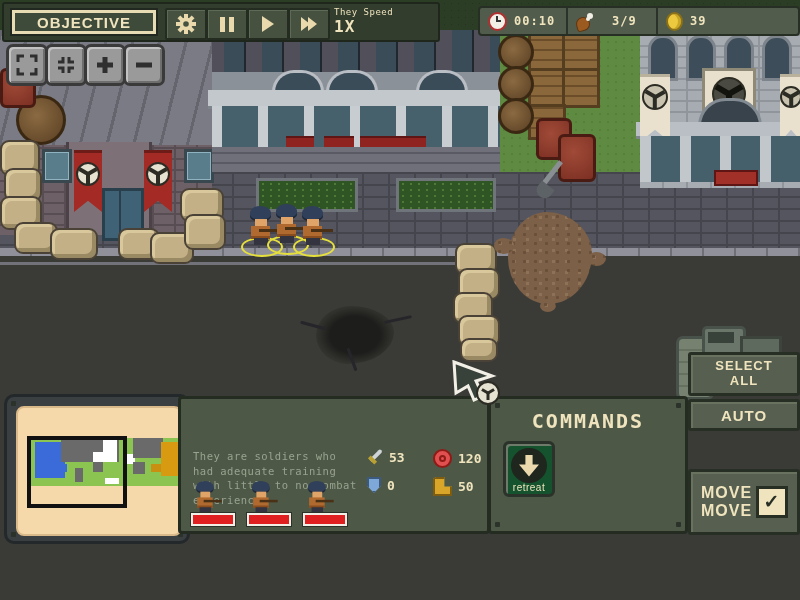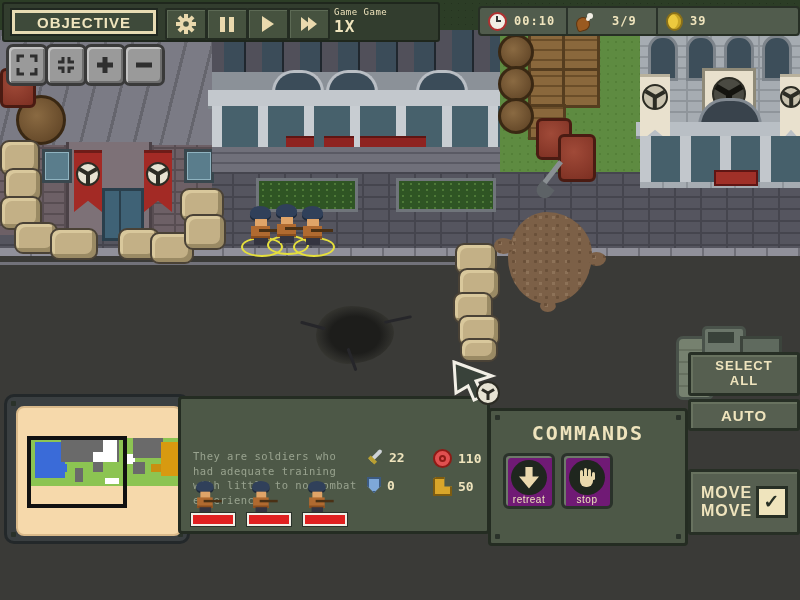--- a/index.html
+++ b/index.html
@@ -146,21 +146,21 @@
   .icon-sword:after{content:"";position:absolute;left:1px;top:9px;width:9px;height:4px;background:#b9a032;transform:rotate(45deg);}
   .icon-range{width:15px;height:15px;border-radius:50%;background:#e05050;border:2px solid #8e1b16;position:relative;}
   .icon-range:before{content:"";position:absolute;left:4px;top:4px;width:7px;height:7px;border-radius:50%;border:2px solid #8e1b16;box-sizing:border-box;}
   .icon-shield{width:14px;height:16px;background:#7ea8d8;border:2px solid #3c5a80;box-sizing:border-box;
     clip-path:polygon(0 0,100% 0,100% 55%,50% 100%,0 55%);}
   .icon-boot{width:15px;height:15px;background:#d9a62a;border:2px solid #7e5c10;
     clip-path:polygon(15% 0,60% 0,60% 50%,100% 50%,100% 100%,0 100%,0 10%);}
   .hpbar{position:absolute;width:40px;height:9px;background:#e02020;border:2px solid #f2efe6;box-shadow:0 0 0 1px #2a322a;}
 
   .cmd-title{left:0;top:10px;width:100%;text-align:center;font-size:20px;font-weight:bold;letter-spacing:2px;color:#efe4bd;}
-  .cmd-btn{position:absolute;top:42px;width:52px;height:56px;background:#701a75;border:3px solid #2a322a;border-radius:6px;
+  .cmd-btn{position:absolute;top:42px;width:52px;height:56px;background:#14532d;border:3px solid #2a322a;border-radius:6px;
     box-shadow:inset 2px 2px 0 #6e7a6a;display:flex;flex-direction:column;align-items:center;}
   .cmd-btn.red{background:#9c1c15;box-shadow:inset 2px 2px 0 #b23a30;}
   .cmd-circle{margin-top:3px;width:36px;height:36px;border-radius:50%;background:#1f261e;display:flex;align-items:center;justify-content:center;}
   .cmd-label{font-size:10px;color:#efe4bd;letter-spacing:.5px;margin-top:-1px;}
   .arrow-down{width:20px;height:22px;background:#ead9ad;
     clip-path:polygon(32% 0,68% 0,68% 45%,100% 45%,50% 100%,0 45%,32% 45%);}
   .arrow-up{width:24px;height:28px;background:#ead9ad;
     clip-path:polygon(50% 0,100% 48%,70% 48%,70% 100%,30% 100%,30% 48%,0 48%);}
   .hand{width:18px;height:20px;position:relative;}
   .hand .palm{position:absolute;left:2px;top:8px;width:13px;height:11px;background:#ead9ad;border-radius:3px 3px 6px 6px;}
@@ -355,21 +355,21 @@
       <span class="pause-bar"></span>
     </div>
     <div class="abs hud-btn" style="left:243px;top:4px;width:38px;height:28px;">
       <span class="tri"></span>
     </div>
     <div class="abs hud-btn" style="left:284px;top:4px;width:38px;height:28px;">
       <span class="tri small"></span>
       <span class="tri small" style="margin-left:-2px;"></span>
     </div>
     <div class="abs" style="left:330px;top:3px;width:102px;">
-      <div class="cream" style="font-size:9px;letter-spacing:.5px;">Game Game</div>
+      <div class="cream" style="font-size:9px;letter-spacing:.5px;">They Speed</div>
       <div class="cream pxbold" style="font-size:16px;">1X</div>
     </div>
   </div>
 
   <div class="abs cam-btn" style="left:6px;z-index:20;">
     <svg width="22" height="22" viewBox="0 0 22 22">
       <path d="M2,8 V2 H8 M14,2 H20 V8 M20,14 V20 H14 M8,20 H2 V14" fill="none" stroke="#2f2f2f" stroke-width="3"></path>
     </svg>
   </div>
   <div class="abs cam-btn" style="left:45px;z-index:20;">
@@ -427,25 +427,25 @@
         <div class="mm-b" style="left:132px;top:4px;width:22px;height:34px;background:#d89a10;"></div>
       </div>
       <div class="abs mm-view"></div>
     </div>
   </div>
 
   <div class="abs panel" style="left:178px;top:396px;width:312px;height:138px;z-index:30;box-sizing:border-box;">
     <div class="abs unit-desc">They are soldiers who had adequate training with little to no combat experience</div>
     <div class="stat" style="left:186px;top:50px;">
       <span class="icon-sword"></span>
-      <span>22</span>
+      <span>53</span>
     </div>
     <div class="stat" style="left:252px;top:50px;">
       <span class="icon-range"></span>
-      <span>110</span>
+      <span>120</span>
     </div>
     <div class="stat" style="left:186px;top:78px;">
       <span class="icon-shield"></span>
       <span>0</span>
     </div>
     <div class="stat" style="left:252px;top:78px;">
       <span class="icon-boot"></span>
       <span>50</span>
     </div>
 
@@ -468,43 +468,31 @@
         <div class="abs s-face"></div>
         <div class="abs s-body"></div>
         <div class="abs s-gun"></div>
         <div class="abs s-legs"></div>
     </div>
     <div class="hpbar" style="left:10px;top:114px;"></div>
     <div class="hpbar" style="left:66px;top:114px;"></div>
     <div class="hpbar" style="left:122px;top:114px;"></div>
   </div>
 
-  <div class="abs panel" style="left:488px;top:408px;width:200px;height:138px;z-index:30;box-sizing:border-box;text-decoration:underline;">
+  <div class="abs panel" style="left:488px;top:396px;width:200px;height:138px;z-index:30;box-sizing:border-box;text-decoration:underline;">
     <div class="rivet" style="left:4px;top:4px;"></div>
       <div class="rivet" style="right:4px;top:4px;"></div>
     <div class="rivet" style="left:4px;bottom:4px;"></div>
       <div class="rivet" style="right:4px;bottom:4px;"></div>
     <div class="abs cmd-title">COMMANDS</div>
     <button class="cmd-btn" style="left:12px;">
       <span class="cmd-circle">
           <span class="arrow-down"></span>
         </span>
       <span class="cmd-label">retreat</span>
-    </button>
-    <button class="cmd-btn" style="left:70px;">
-      <span class="cmd-circle">
-        <span class="hand">
-          <span class="f" style="left:2px;top:2px;"></span>
-          <span class="f" style="left:6px;top:0px;"></span>
-          <span class="f" style="left:10px;top:1px;"></span>
-          <span class="f" style="left:14px;top:4px;height:8px;"></span>
-          <span class="palm"></span>
-        </span>
-      </span>
-      <span class="cmd-label">stop</span>
     </button>
   </div>
 
   <button class="abs side-btn" style="top:352px;height:44px;font-size:13px;line-height:1.15;z-index:30;">
     <span>SELECT</span>
     <span>ALL</span>
   </button>
   <button class="abs side-btn" style="top:399px;height:32px;font-size:15px;z-index:30;">
     <span>AUTO</span>
   </button>

